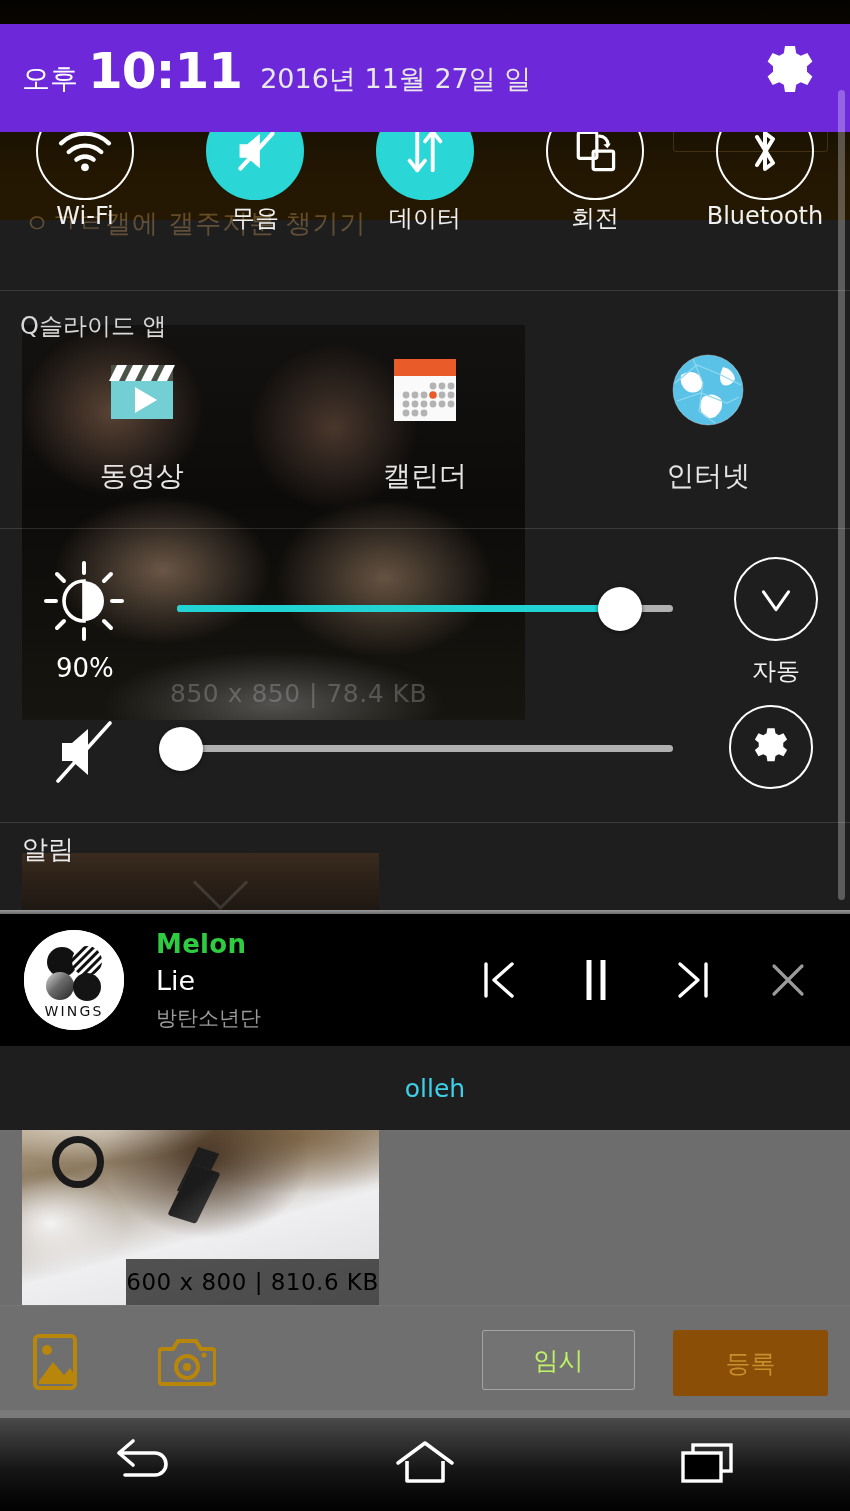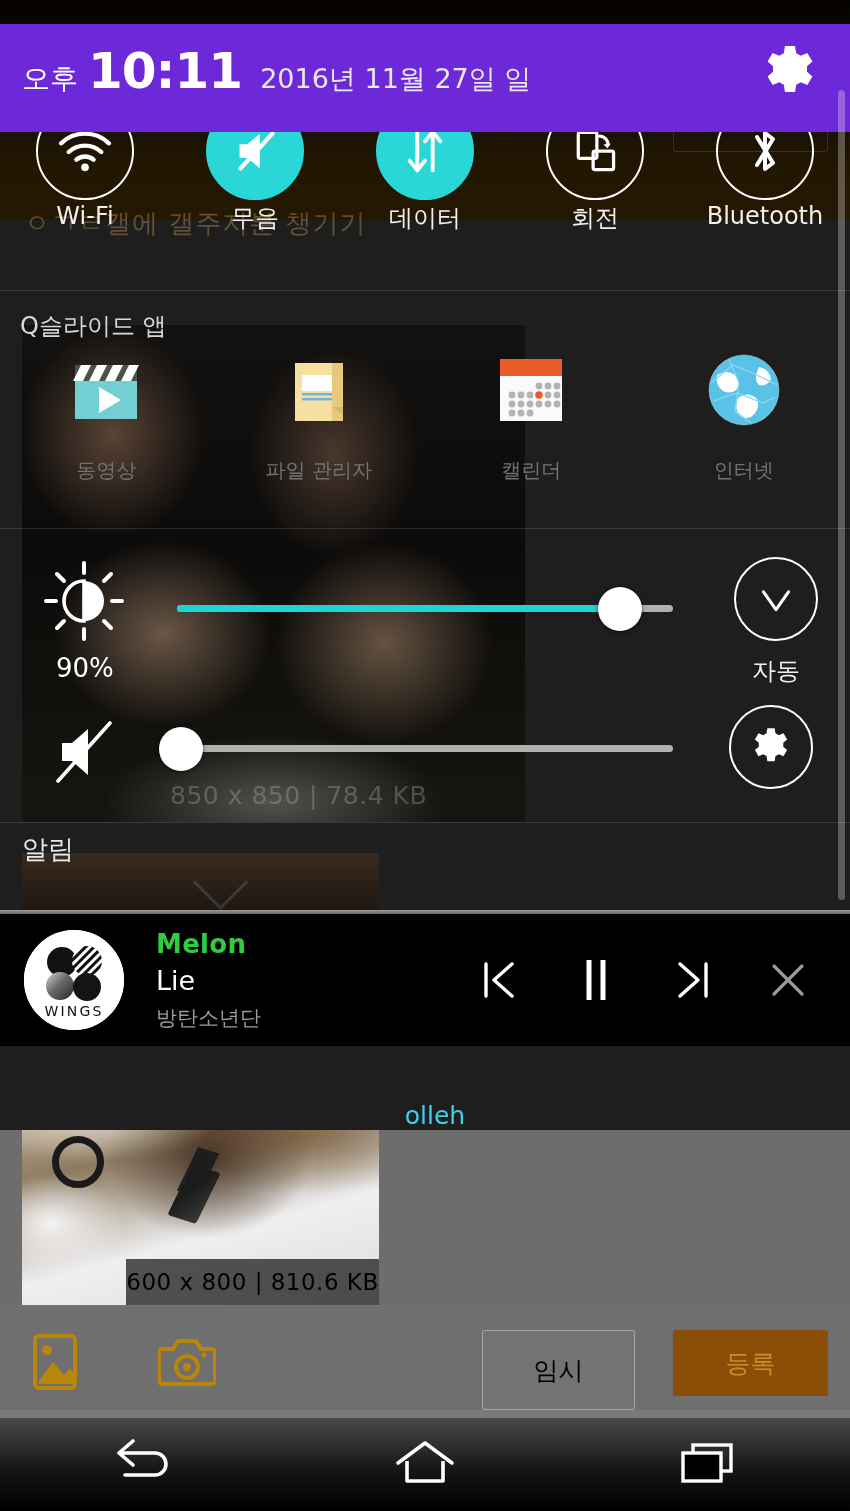--- a/index.html
+++ b/index.html
@@ -46,24 +46,24 @@
   
   .bg-toolbar {
     position:absolute; left:0; right:0; top:1305px; height:113px;
     background:#6f6f6f; border-top:1px solid rgba(255,255,255,.06);
   }
   .bg-toolbar-inner { position:relative; height:100%; }
   .tool-icon { position:absolute; top:27px; width:58px; height:58px; }
   .tool-icon.gallery { left:30px; }
   .tool-icon.camera  { left:158px; }
   .btn-temp {
-    position:absolute; right:215px; top:24px; width:153px; height:80px;
+    position:absolute; right:215px; top:24px; width:153px; height:60px;
     border:1px solid rgba(255,255,255,.35); border-radius:3px;
     display:flex; align-items:center; justify-content:center;
-    color:#000000; font-size:25px; background:rgba(255,255,255,.03);
+    color:#bef264; font-size:25px; background:rgba(255,255,255,.03);
   }
   .btn-submit {
     position:absolute; right:22px; top:24px; width:155px; height:66px;
     background:#8a4e06; border-radius:3px;
     display:flex; align-items:center; justify-content:center;
     color:#c98f2c; font-size:25px;
   }
   .bg-toolbar-bottomline {
     position:absolute; left:0; right:0; bottom:0; height:8px; background:#7a7a7a;
   }
@@ -111,21 +111,21 @@
   .toggle.on .ring { background:#2ad6d6; border-color:#2ad6d6; }
   .toggle .tlabel { margin-top:2px; color:#f0f0f0; font-size:24px; }
 
   .shade-div {
     position:absolute; left:0; right:0; height:1px; background:rgba(255,255,255,.13);
   }
 
   
   .qslide-title { position:absolute; left:20px; top:310px; color:#d8d8d8; font-size:24px; z-index:4; }
   .qphoto {
-    position:absolute; left:22px; top:325px; width:503px; height:497px; overflow:hidden;
+    position:absolute; left:22px; top:325px; width:503px; height:395px; overflow:hidden;
     background:#701a75;
   }
   .qphoto-img {
     position:absolute; inset:0;
     background:
       radial-gradient(ellipse 26% 30% at 18% 22%, rgba(150,110,86,.55), transparent 70%),
       radial-gradient(ellipse 24% 30% at 62% 26%, rgba(120,88,70,.55), transparent 70%),
       radial-gradient(ellipse 30% 26% at 28% 62%, rgba(196,158,128,.5), transparent 72%),
       radial-gradient(ellipse 30% 28% at 72% 64%, rgba(186,150,120,.5), transparent 72%),
       radial-gradient(ellipse 45% 18% at 50% 96%, rgba(225,222,228,.30), transparent 75%),
@@ -135,21 +135,21 @@
     position:absolute; left:148px; bottom:12px; color:rgba(205,205,205,.28);
     font-size:25px; letter-spacing:.5px;
   }
 
   .qapps {
     position:absolute; left:0; top:345px; right:0; height:180px; z-index:4;
     display:flex; align-items:flex-start;
   }
   .qapp { flex:1; display:flex; flex-direction:column; align-items:center; }
   .qapp .qicon { width:90px; height:90px; position:relative; }
-  .qapp .qlabel { margin-top:22px; color:#737373; font-size:20px; }
+  .qapp .qlabel { margin-top:22px; color:#e5e5e5; font-size:28px; }
 
   
   .bright-row { position:absolute; left:0; top:545px; right:0; height:150px; z-index:4; }
   .bright-icon { position:absolute; left:40px; top:12px; width:88px; height:88px; }
   .bright-pct { position:absolute; left:56px; top:108px; color:#fff; font-size:26px; }
   .slider { position:absolute; height:7px; border-radius:4px; }
   .slider-track { background:#b0b0b0; }
   .slider-fill  { background:#22d3d3; border-radius:4px; height:7px; position:absolute; left:0; top:0; }
   .slider-thumb {
     position:absolute; width:44px; height:44px; border-radius:50%; background:#fff;
@@ -199,21 +199,21 @@
   .music-text { margin-left:32px; flex:1; }
   .music-app   { color:#2ecc40; font-size:26px; font-weight:700; letter-spacing:.3px; }
   .music-title { color:#fff; font-size:27px; margin-top:6px; }
   .music-artist{ color:#9a9a9a; font-size:21px; margin-top:8px;font-family:Liberation Mono, monospace; }
   .music-ctrls { display:flex; align-items:center; gap:40px; margin-right:34px; }
   .mbtn { width:56px; height:56px; display:flex; align-items:center; justify-content:center; }
 
   
   .carrier {
     position:absolute; left:0; right:0; top:1046px; height:84px;
-    background:#1e1e1e; display:flex; align-items:flex-end; justify-content:center; z-index:6;padding-left:20px;
+    background:#1e1e1e; display:flex; align-items:center; justify-content:center; z-index:6;padding-left:20px;
   }
   .carrier span { color:#3fd0e8; font-size:25px; }
 
   
   .shade-scroll {
     position:absolute; right:5px; top:90px; width:7px; height:810px;
     background:rgba(255,255,255,.28); border-radius:4px; z-index:7;
   }
 
   
@@ -359,33 +359,20 @@
             <path d="M16 20 l10 0 l-8 16 l-10 0 z" fill="#fff" transform="translate(20,0)"></path>
             <path d="M16 20 l10 0 l-8 16 l-10 0 z" fill="#fff" transform="translate(36,0)"></path>
             <path d="M16 20 l10 0 l-8 16 l-10 0 z" fill="#fff" transform="translate(52,0)"></path>
           </g>
           <path d="M38 42 L60 55 L38 68 Z" fill="#fff"></path>
         </svg>
       </div>
       <div class="qlabel">동영상</div>
     </div>
 
-    <div class="qapp">
-      <div class="qicon">
-        <svg viewBox="0 0 90 90" width="90" height="90">
-          <rect x="21" y="18" width="48" height="58" fill="#f7dfa0"></rect>
-          <path d="M58 18 h11 v58 h-11 z" fill="#e6c97f"></path>
-          <path d="M58 62 l11 8 v-8 z" fill="#d6b96d"></path>
-          <rect x="28" y="30" width="30" height="16" fill="#fff"></rect>
-          <rect x="28" y="48" width="30" height="2.4" fill="#6db6e0"></rect>
-          <rect x="28" y="53" width="30" height="2.4" fill="#6db6e0"></rect>
-        </svg>
-      </div>
-      <div class="qlabel">파일 관리자</div>
-    </div>
 
 
     <div class="qapp">
       <div class="qicon">
         <svg viewBox="0 0 90 90" width="90" height="90">
           <rect x="14" y="14" width="62" height="62" fill="#fafafa"></rect>
           <rect x="14" y="14" width="62" height="17" fill="#ea5b2a"></rect>
           <g fill="#b3b3b3">
             <circle cx="53" cy="41" r="3.4"></circle>
               <circle cx="62" cy="41" r="3.4"></circle>

